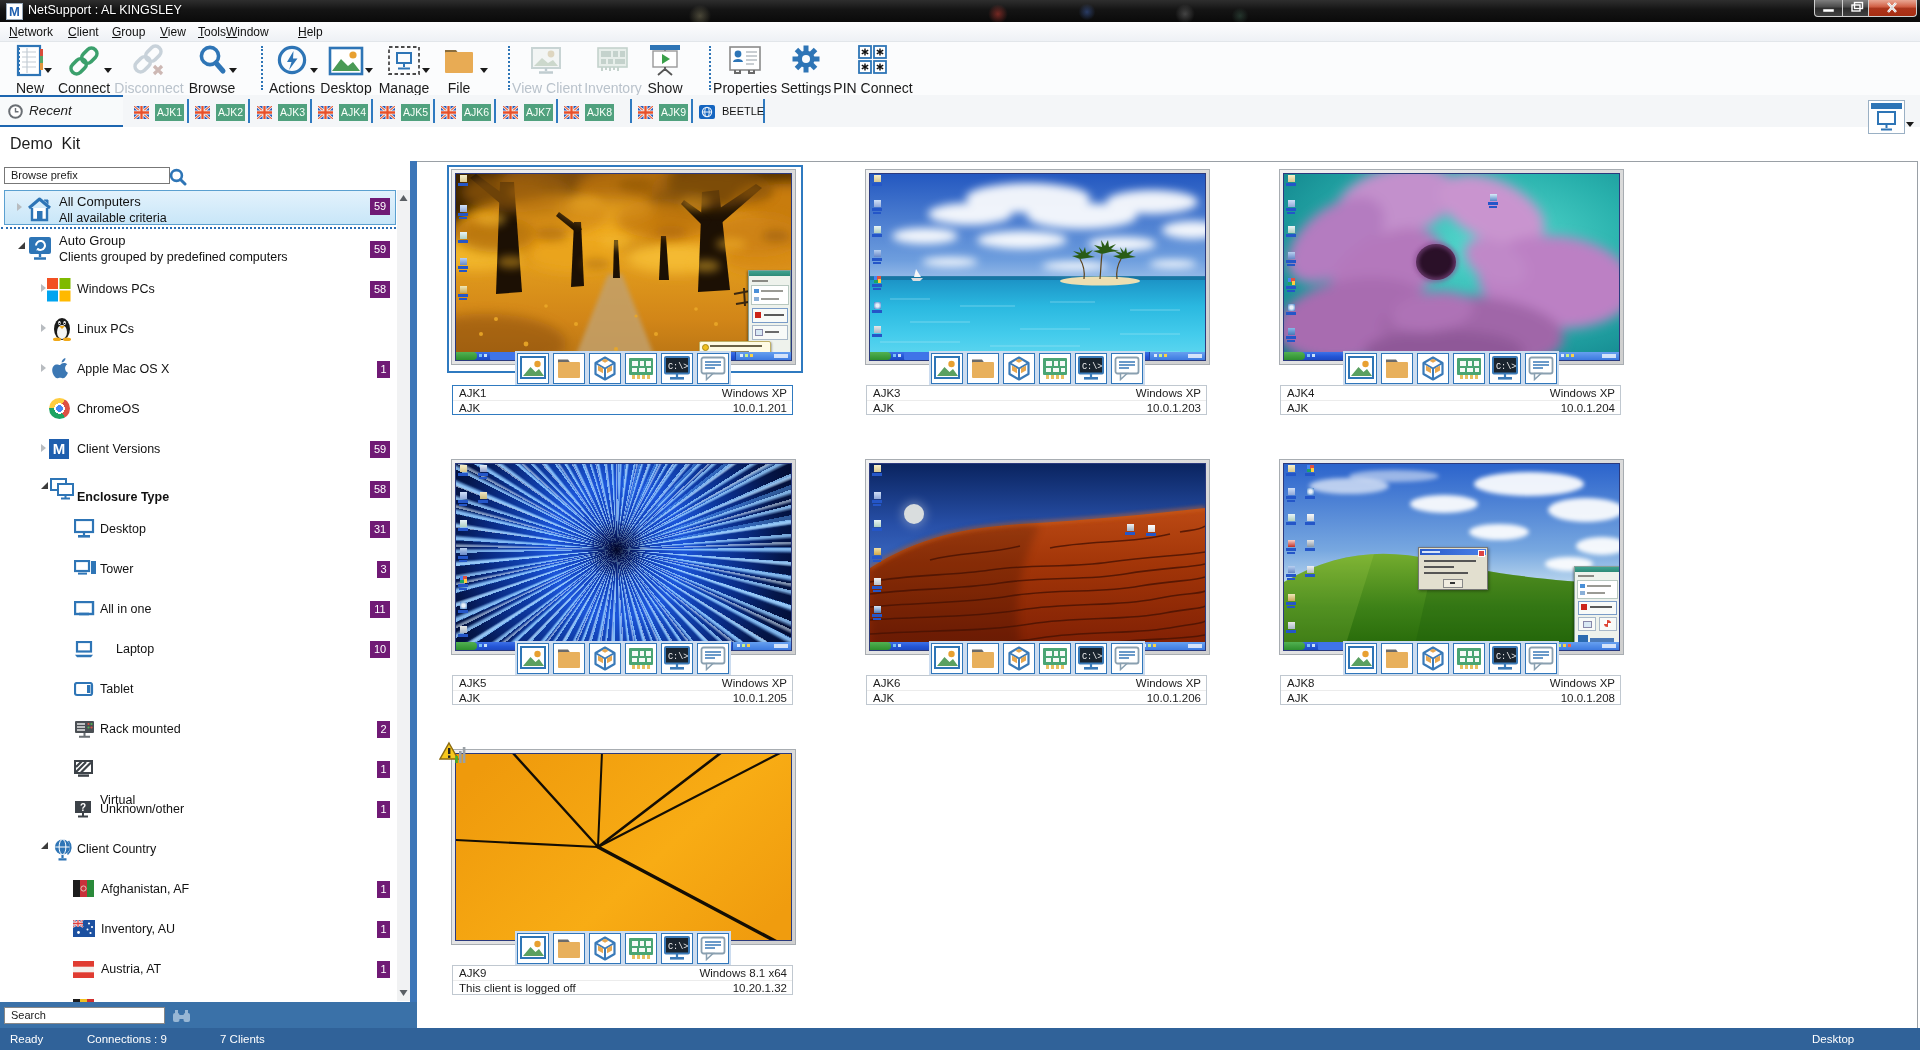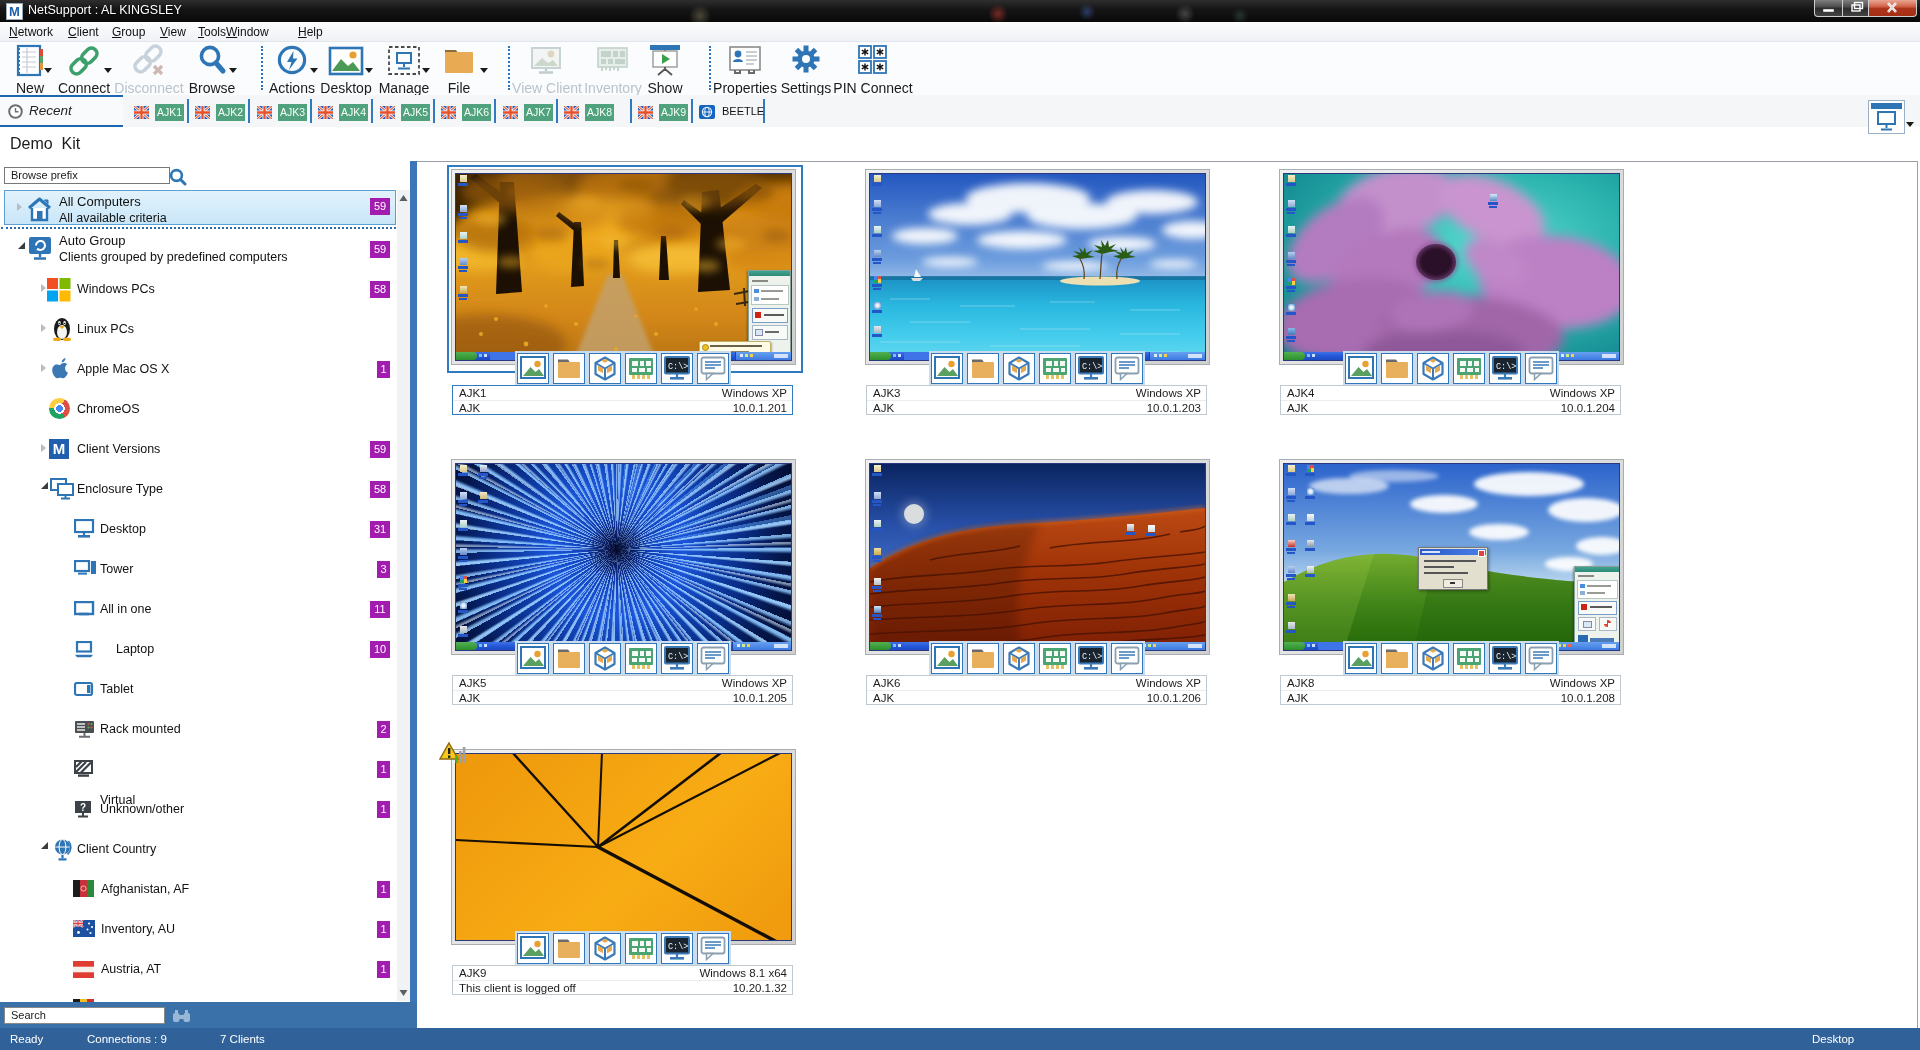--- a/index.html
+++ b/index.html
@@ -37,21 +37,21 @@
 #rectab{left:0;top:0;width:123px;height:32px;background:#f8fafb;border-top:2px solid #1d66b0;border-bottom:2px solid #1d66b0;box-sizing:border-box;}
 .tabsep{position:absolute;top:4px;height:24px;width:0;border-left:2px solid #2f7ac0;}
 .gbadge{position:absolute;top:9px;width:29px;height:17px;background:#50a17e;color:#f8fff8;
  font-size:10.5px;text-align:center;line-height:17px;}
 .flag{position:absolute;top:11px;}
 #sidebar{left:0;top:127px;width:410px;height:875px;background:#fff;}
 #demokit{left:10px;top:8px;font-size:16px;color:#1c1c1c;}
 #browsebox{left:4px;top:40px;width:158px;height:15px;border:1px solid #777;background:#fff;
  font-size:11px;color:#1a1a1a;padding-left:6px;line-height:15px;}
 .trow{position:absolute;left:0;width:396px;font-size:12.5px;color:#111;}
-.badge{position:absolute;background:#a21caf;color:#fff;font-size:11px;text-align:center;height:17px;line-height:17px;}
+.badge{position:absolute;background:#701a75;color:#fff;font-size:11px;text-align:center;height:17px;line-height:17px;}
 .b2{width:20px;left:370px;}
 .b1{width:13px;left:377px;}
 .exp{position:absolute;width:0;height:0;}
 .exp.closed{border-top:4.5px solid transparent;border-bottom:4.5px solid transparent;border-left:5.5px solid #b8bcc0;}
 .exp.open{border-left:7px solid transparent;border-top:7px solid transparent;border-right:7px solid #3c3c3c;}
 #vscroll{left:397px;top:190px;width:13px;height:811px;background:#f1f2f3;}
 #vthumb{left:398.5px;top:207px;width:10px;height:235px;background:#dcdcdc;border:1px solid #c2c2c2;box-sizing:border-box;}
 #splitter{left:410px;top:161px;width:7px;height:841px;background:#3c76b8;}
 #mainpanel{left:417px;top:161px;width:1501px;height:867px;background:#fff;
  border-top:1px solid #9aa0a6;border-right:1px solid #9aa0a6;box-sizing:border-box;}
@@ -382,21 +382,21 @@
 <div class="exp closed abs" style="left:41px;top:317px;"></div>
 <div class="abs" style="left:49px;top:312px;width:20px;height:20px;background:#1f5fae;color:#fff;font-weight:bold;font-size:15px;text-align:center;line-height:20px;">M</div>
 <div class="trow" style="left:77px;top:315px;">Client Versions</div>
 <div class="badge b2" style="top:313.5px;">59</div>
 <div class="exp open abs" style="left:34px;top:355px;"></div>
 <svg class="abs" style="left:50px;top:351px" width="25" height="22">
  <rect x="1" y="1" width="15" height="11" fill="none" stroke="#2e75b6" stroke-width="2"></rect>
  <rect x="8" y="6" width="15" height="11" fill="#fff" stroke="#2e75b6" stroke-width="2"></rect>
  <path d="M15.5 17 v2.6 M11 20.4 h9" stroke="#2e75b6" stroke-width="2"></path>
     </svg>
-<div class="trow" style="left:77px;top:355px;">Enclosure Type</div>
+<div class="trow" style="left:77px;top:363px;font-weight:bold;">Enclosure Type</div>
 <div class="badge b2" style="top:353.5px;">58</div>
 <svg class="abs" style="left:74px;top:392px" width="21" height="19">
  <rect x="1" y="1" width="18" height="12" fill="none" stroke="#2e75b6" stroke-width="2.2"></rect>
  <path d="M10 13 v3" stroke="#2e75b6" stroke-width="2.2"></path>
       <rect x="4" y="16" width="12" height="2.6" fill="#2e75b6"></rect>
     </svg>
 <div class="trow" style="left:100px;top:395px;">Desktop</div>
 <div class="badge b2" style="top:393.5px;">31</div>
 <svg class="abs" style="left:74px;top:433px" width="23" height="18">
  <rect x="1" y="1" width="14" height="10" fill="none" stroke="#2e75b6" stroke-width="2.2"></rect>

